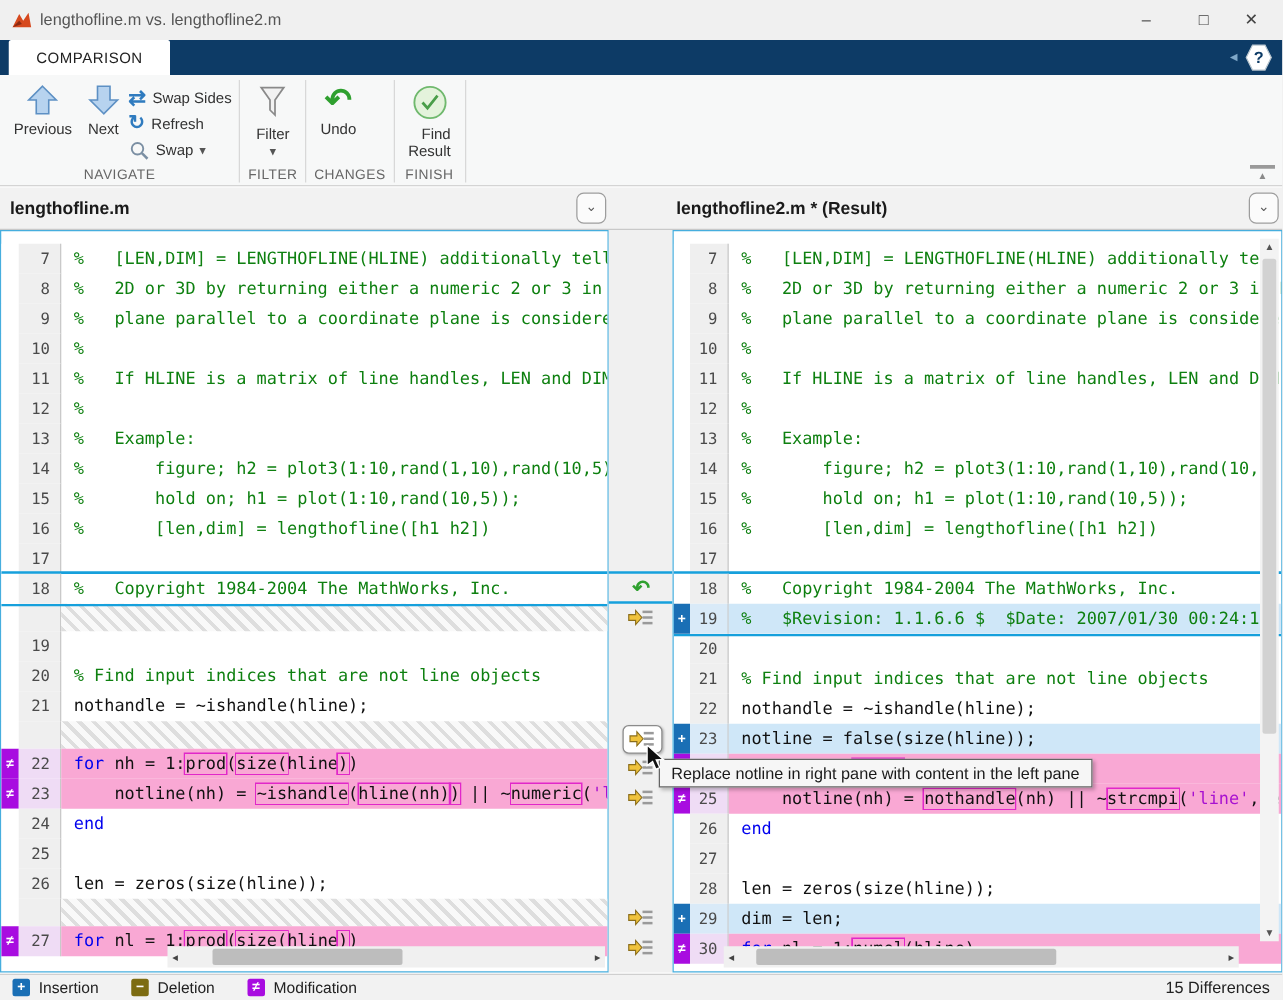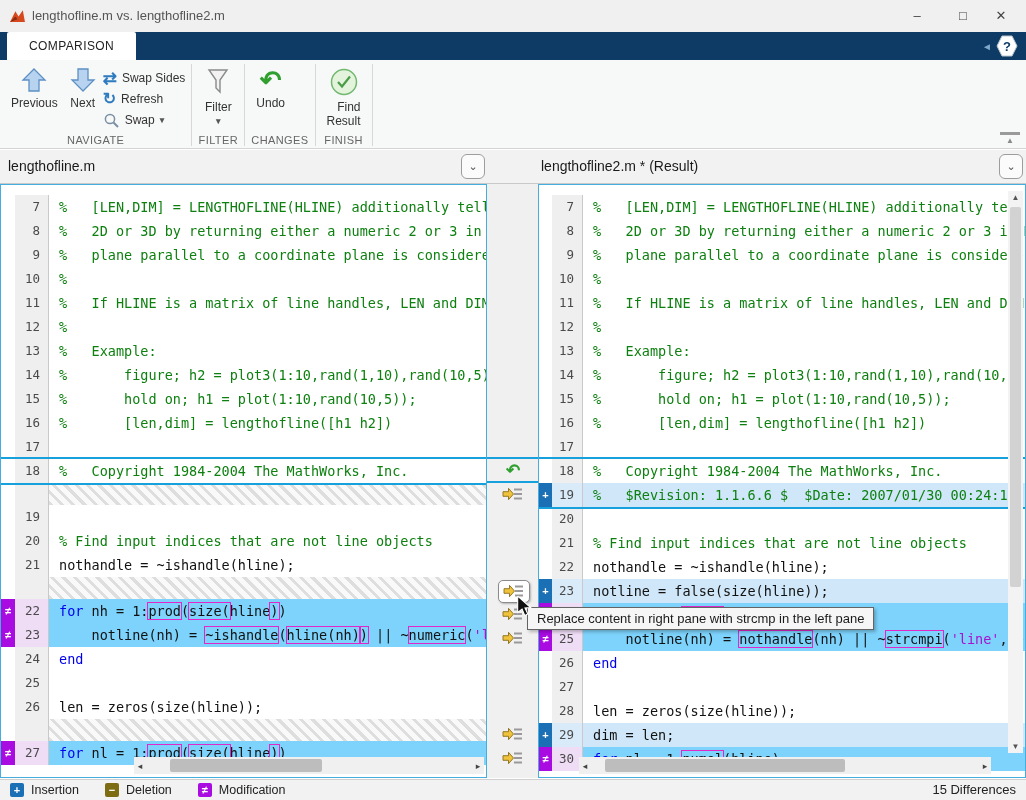--- a/index.html
+++ b/index.html
@@ -32,21 +32,21 @@
   .smallcol{display:flex;flex-direction:column;justify-content:flex-start;gap:3px;padding-top:6px;}
   .smallbtn{display:flex;align-items:center;gap:5px;height:18px;}
   .smallbtn .blabel{font-size:12px;color:#333;}
   .glyph-icon{font-weight:bold;}
 
   
   #collapse{position:absolute;right:6px;top:132px;width:20px;height:13px;text-align:center;color:#8a8a8a;font-size:8px;line-height:11px;border-top:3px solid #9a9a9a;}
 
   
   #headers{position:absolute;left:0;top:150px;width:1026px;height:34px;background:#f2f2f2;border-bottom:1px solid #c9c9c9;box-sizing:border-box;}
-  .phead-title{position:absolute;top:8px;font-size:14px;font-weight:normal;color:#1a1a1a;}
+  .phead-title{position:absolute;top:8px;font-size:14px;font-weight:bold;color:#1a1a1a;}
   .chev{position:absolute;top:4px;width:24px;height:25px;border:1px solid #9d9d9d;border-radius:6px;background:#fbfbfb;
     text-align:center;line-height:23px;font-size:11px;color:#555;box-sizing:border-box;}
 
   
   .pane{position:absolute;top:184px;height:594px;background:#fff;border:1px solid #46aede;box-sizing:border-box;overflow:hidden;}
   #pane-left{left:0;width:487px;}
   #pane-right{left:538px;width:488px;}
   .pane-body{position:absolute;left:0;top:0;right:0;padding-top:10px;}
   #gutter{position:absolute;left:487px;top:184px;width:51px;height:594px;background:#f0f0f0;}
 
@@ -54,21 +54,21 @@
   .row-hatch{height:22px;}
   .mcol{flex:none;background:#fff;display:flex;align-items:stretch;}
   #pane-left .mcol{width:14px;} #pane-right .mcol{width:13px;}
   .mk{width:100%;text-align:center;color:#fff;font-size:11px;font-weight:bold;font-family:"Liberation Sans",sans-serif;line-height:24px;}
   .mk-ins{background:#1a6fb5;} .mk-mod{background:#a80ce0;}
   .lnum{flex:none;background:#efefef;border-right:1px solid #c9c9c9;color:#4a4a4a;font-size:12.5px;text-align:right;padding-right:8px;box-sizing:border-box;}
   #pane-left .lnum{width:34px;} #pane-right .lnum{width:31px;}
   .codecell{flex:1;padding-left:10px;white-space:pre;overflow:hidden;color:#111;}
   .hatchcell{flex:1;background:repeating-linear-gradient(45deg,#dedede 0 3px,#f9f9f9 3px 8px);}
   .row-ins .codecell{background:#cfe7f8;} .row-ins .lnum{background:#d9eaf8;}
-  .row-mod .codecell{background:#7dd3fc;} .row-mod .lnum{background:#efdcf5;}
+  .row-mod .codecell{background:#f9a8d4;} .row-mod .lnum{background:#efdcf5;}
   .cur-both{position:relative;z-index:3;box-shadow:0 -2px 0 0 #16a0dc,0 2px 0 0 #16a0dc;}
   .cur-top{position:relative;z-index:3;box-shadow:0 -2px 0 0 #16a0dc;}
   .cur-bottom{position:relative;z-index:3;box-shadow:0 2px 0 0 #16a0dc;}
   .sg-comment{color:#0E8010;} .sg-keyword{color:#0000EE;} .sg-string{color:#a811d0;} .sg-plain{color:#111;}
   .sg-box{box-shadow:0 0 0 1px #e127c9;}
 
   
   .gline{position:absolute;left:0;width:51px;height:2px;background:#16a0dc;}
   .gbtn{position:absolute;left:11px;width:30px;height:21px;display:flex;align-items:center;justify-content:center;}
   .gbtn.hovered{border:1px solid #8b8b8b;border-radius:5px;background:#fff;box-shadow:1px 1px 2px rgba(0,0,0,.25);}
@@ -543,21 +543,21 @@
     </div>
     <div class="hscroll" style="left:40px;top:572px;width:412px">
       <div class="hs-arrow">◂</div>
       <div class="hs-track">
           <div class="hs-thumb" style="left:14px;width:240px"></div>
         </div>
       <div class="hs-arrow">▸</div>
     </div>
   </div>
 
-  <div id="tooltip">Replace content in right pane with strcmp in the left pane</div>
+  <div id="tooltip">Replace notline in right pane with content in the left pane</div>
   <svg id="cursor" width="16" height="22" viewBox="0 0 12 18">
     <polygon points="0,0 0,13.5 3.6,10.8 5.8,16 8.3,14.7 6,9.8 10.6,9.4" fill="#111" stroke="#fff" stroke-width="0.9"></polygon>
   </svg>
 
   <div id="statusbar">
     <div id="legend">
         <div class="leg-item">
           <span class="leg-sq" style="background: rgb(26, 111, 181);">+</span>
           <span class="leg-label">Insertion</span>
         </div>

